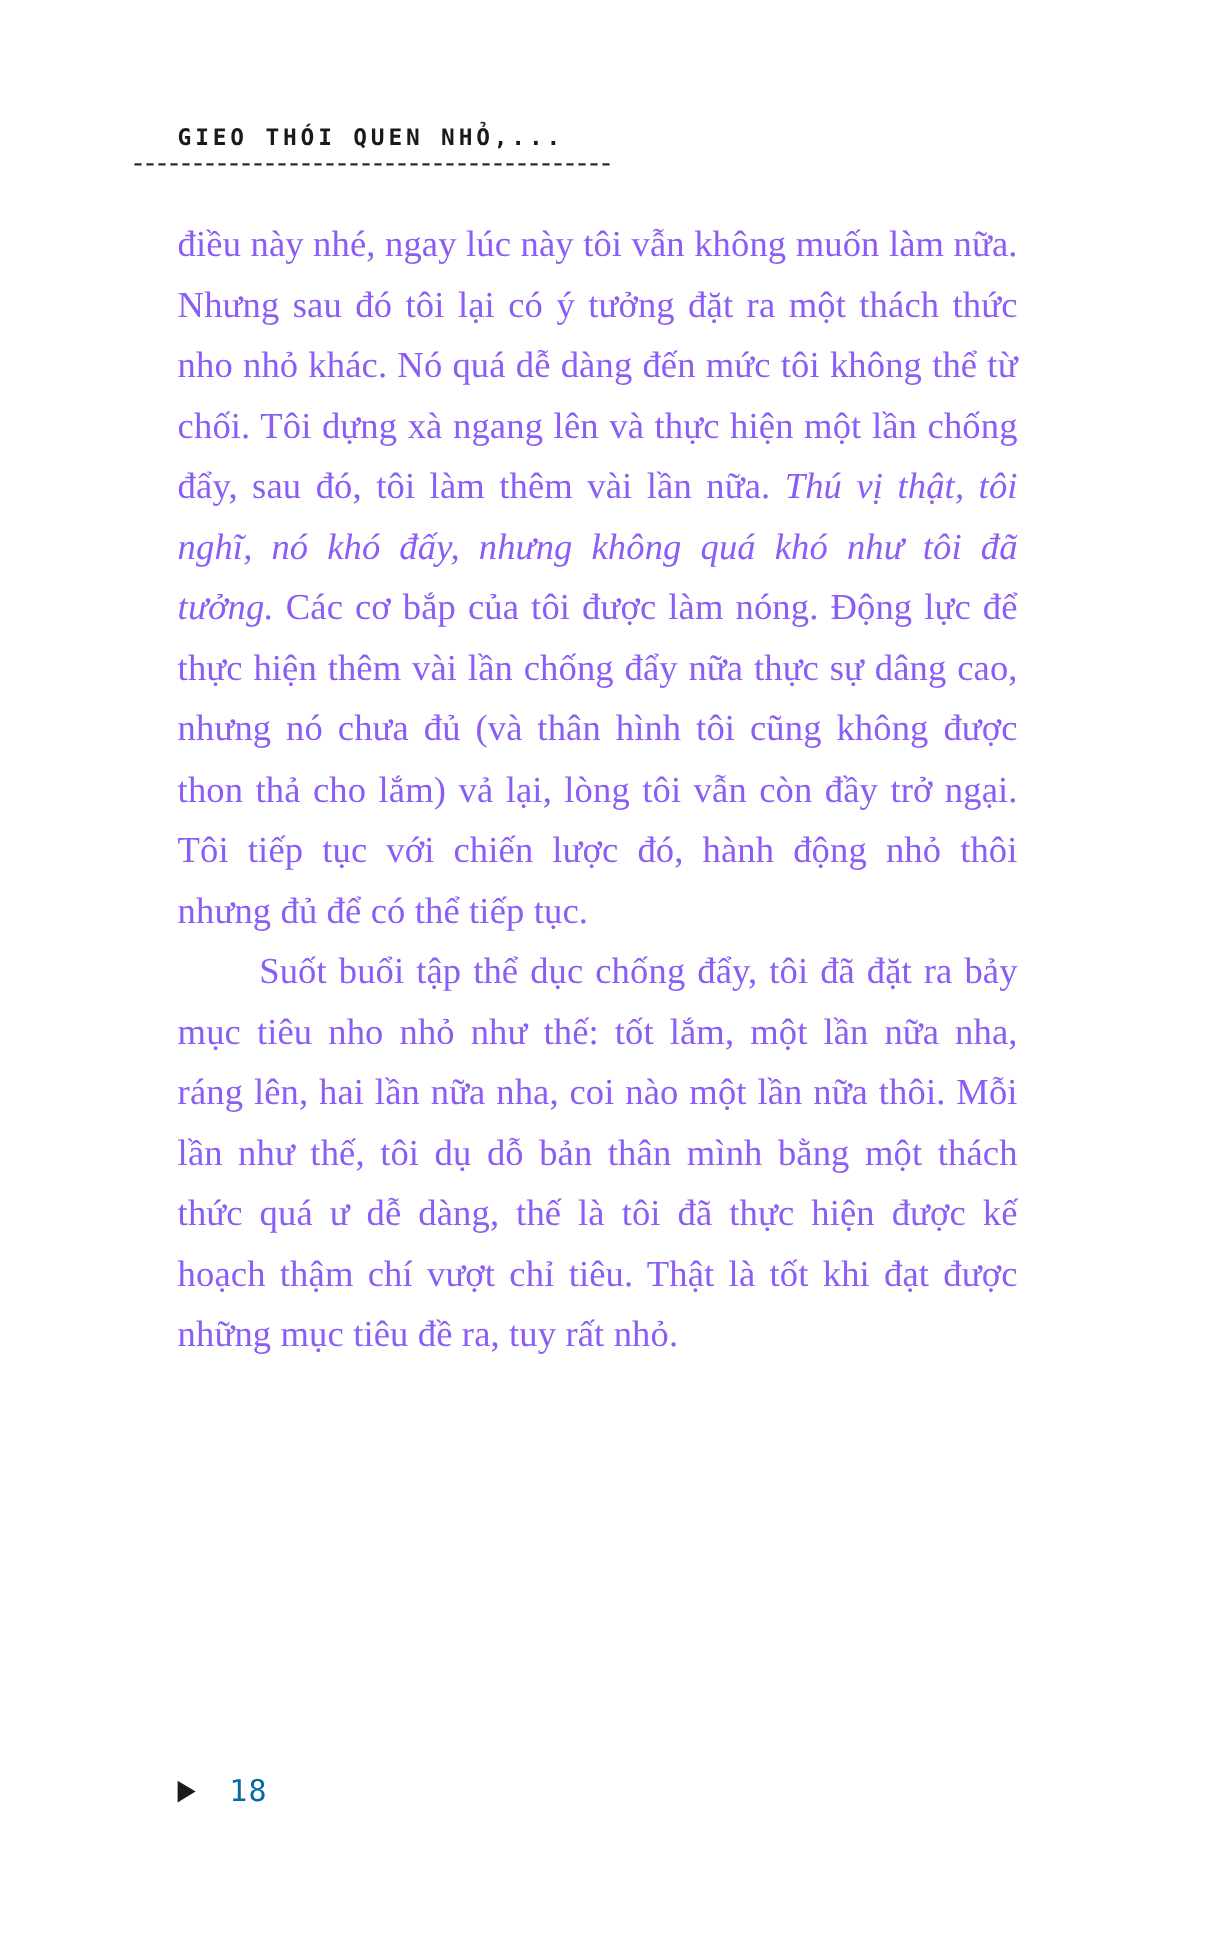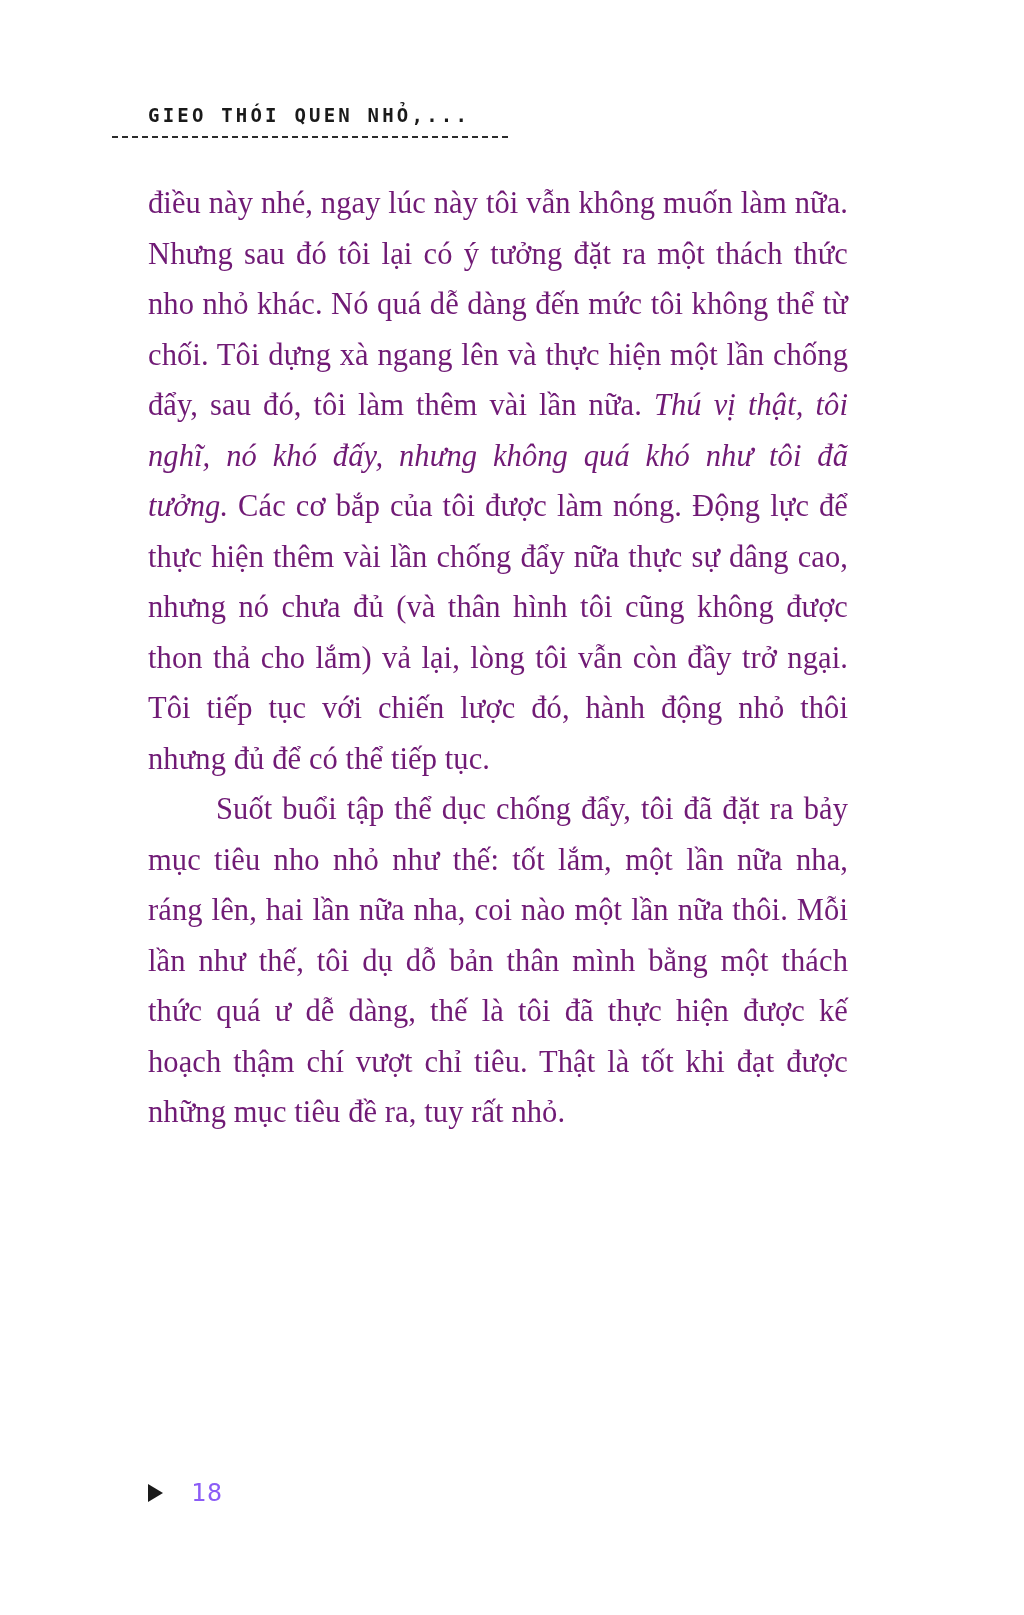--- a/index.html
+++ b/index.html
@@ -48,21 +48,21 @@
     left: 148px;
     top: 178px;
     width: 700px;
   }
   .para {
     margin: 0;
     font-size: 30.5px;
     line-height: 50.5px;
     text-align: justify;
     text-justify: inter-word;
-    color: #701a75;
+    color: #8b5cf6;
     letter-spacing: 0.1px;
   }
   .para + .para {
     text-indent: 68px;
   }
   .para em {
     font-style: italic;
   }
 
   
@@ -77,21 +77,21 @@
   .footer-marker {
     width: 0;
     height: 0;
     border-left: 15px solid #1a1a1a;
     border-top: 9px solid transparent;
     border-bottom: 9px solid transparent;
   }
   .footer-page {
     font-family: "DejaVu Sans Mono", monospace;
     font-size: 25px;
-    color: #8b5cf6;
+    color: #0369a1;
     letter-spacing: 1px;
   }
 </style>
 </head>
 <body>
 
 <div class="page">
 
   <div class="header">
     <div class="header-title">GIEO THÓI QUEN NHỎ,...</div>

